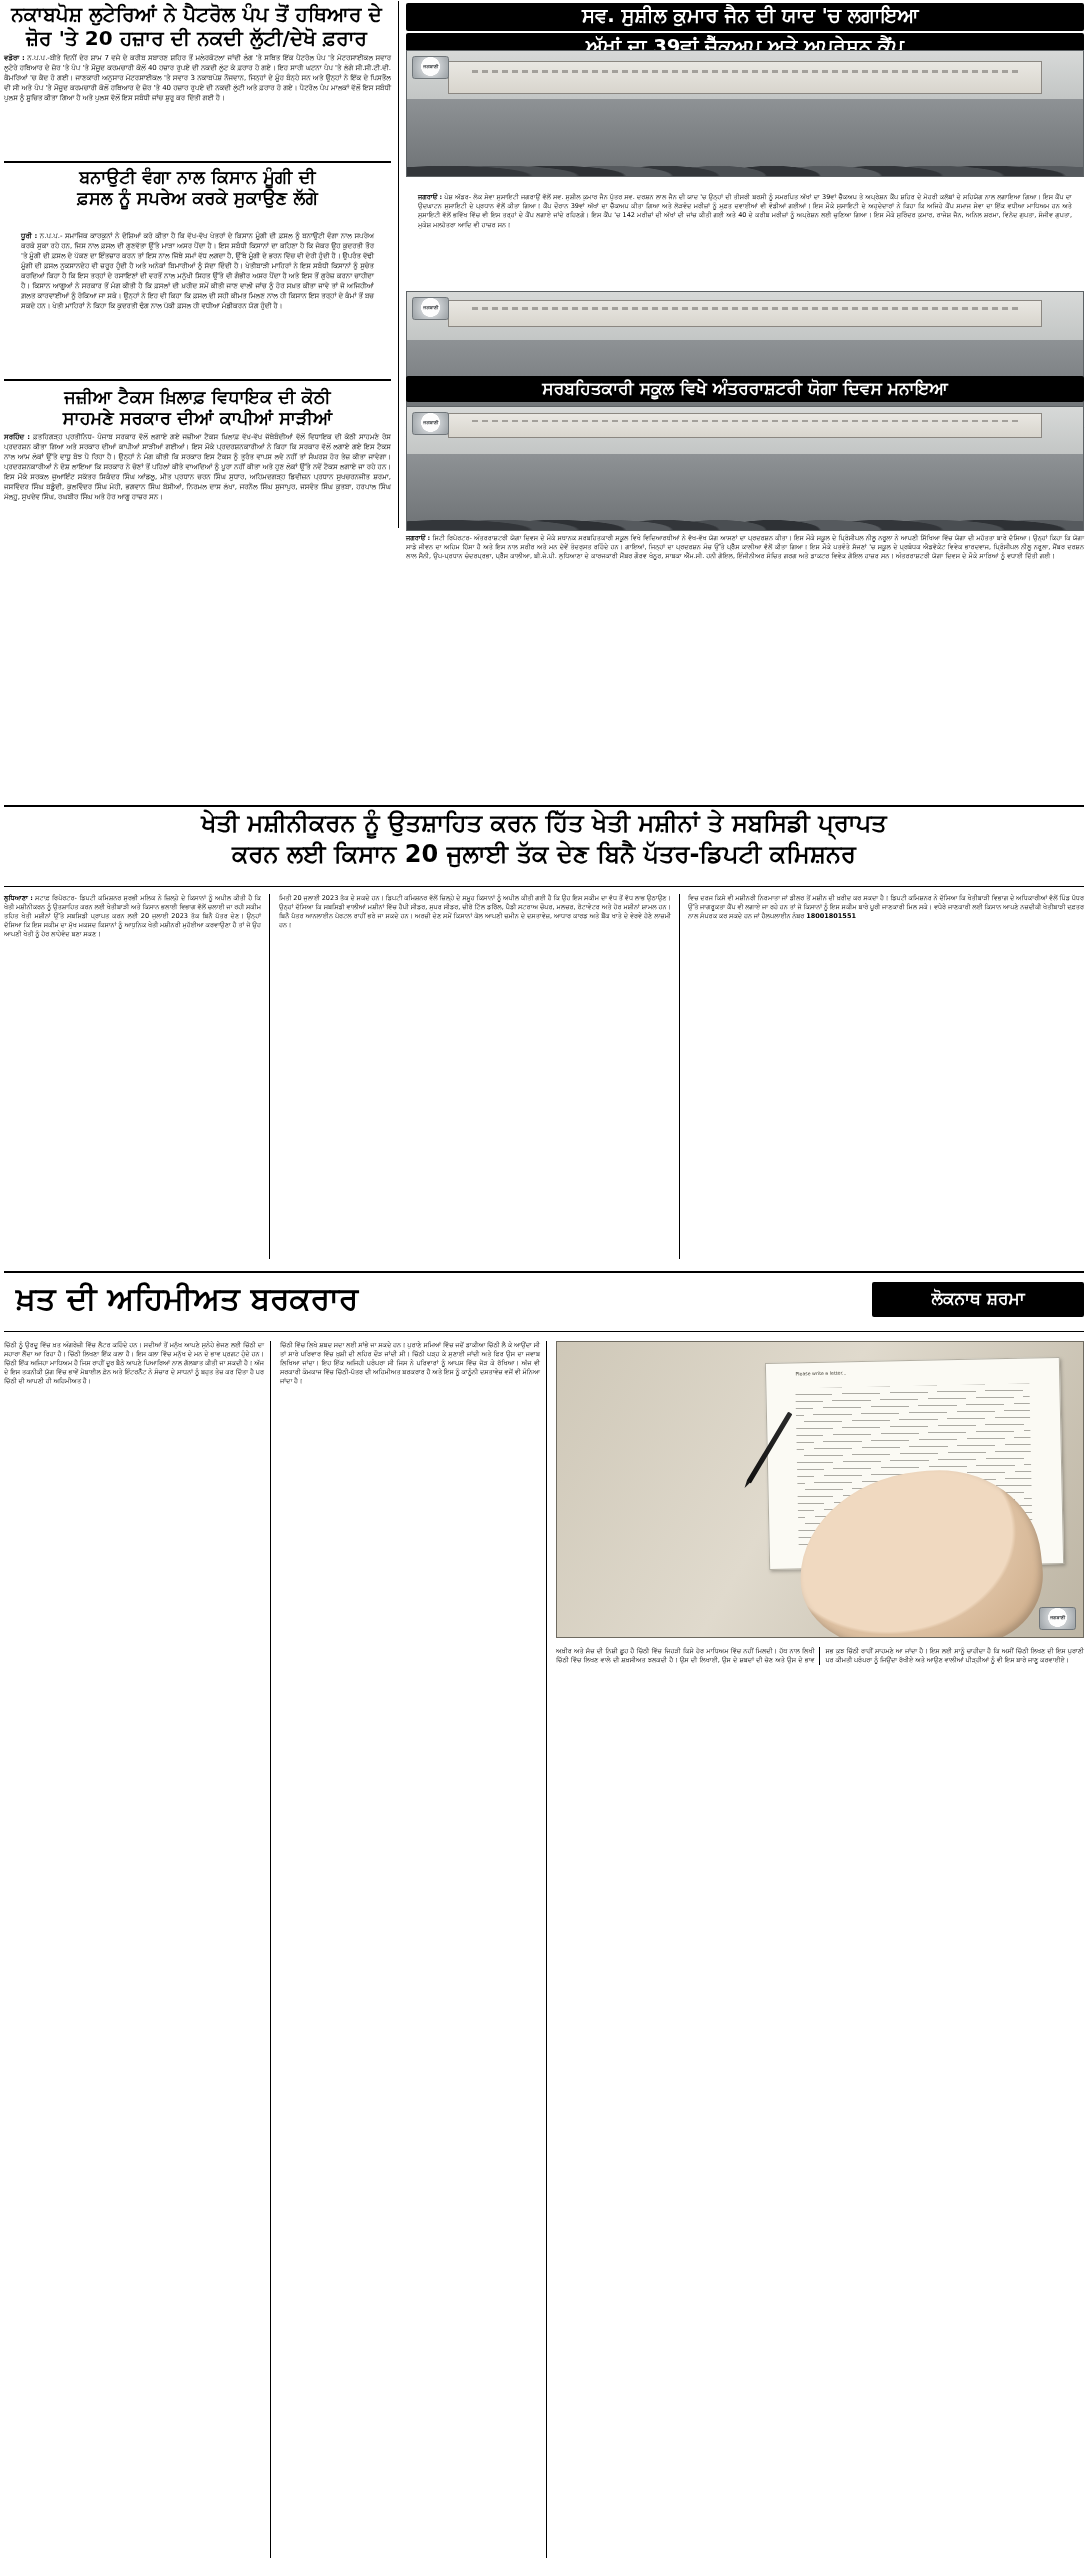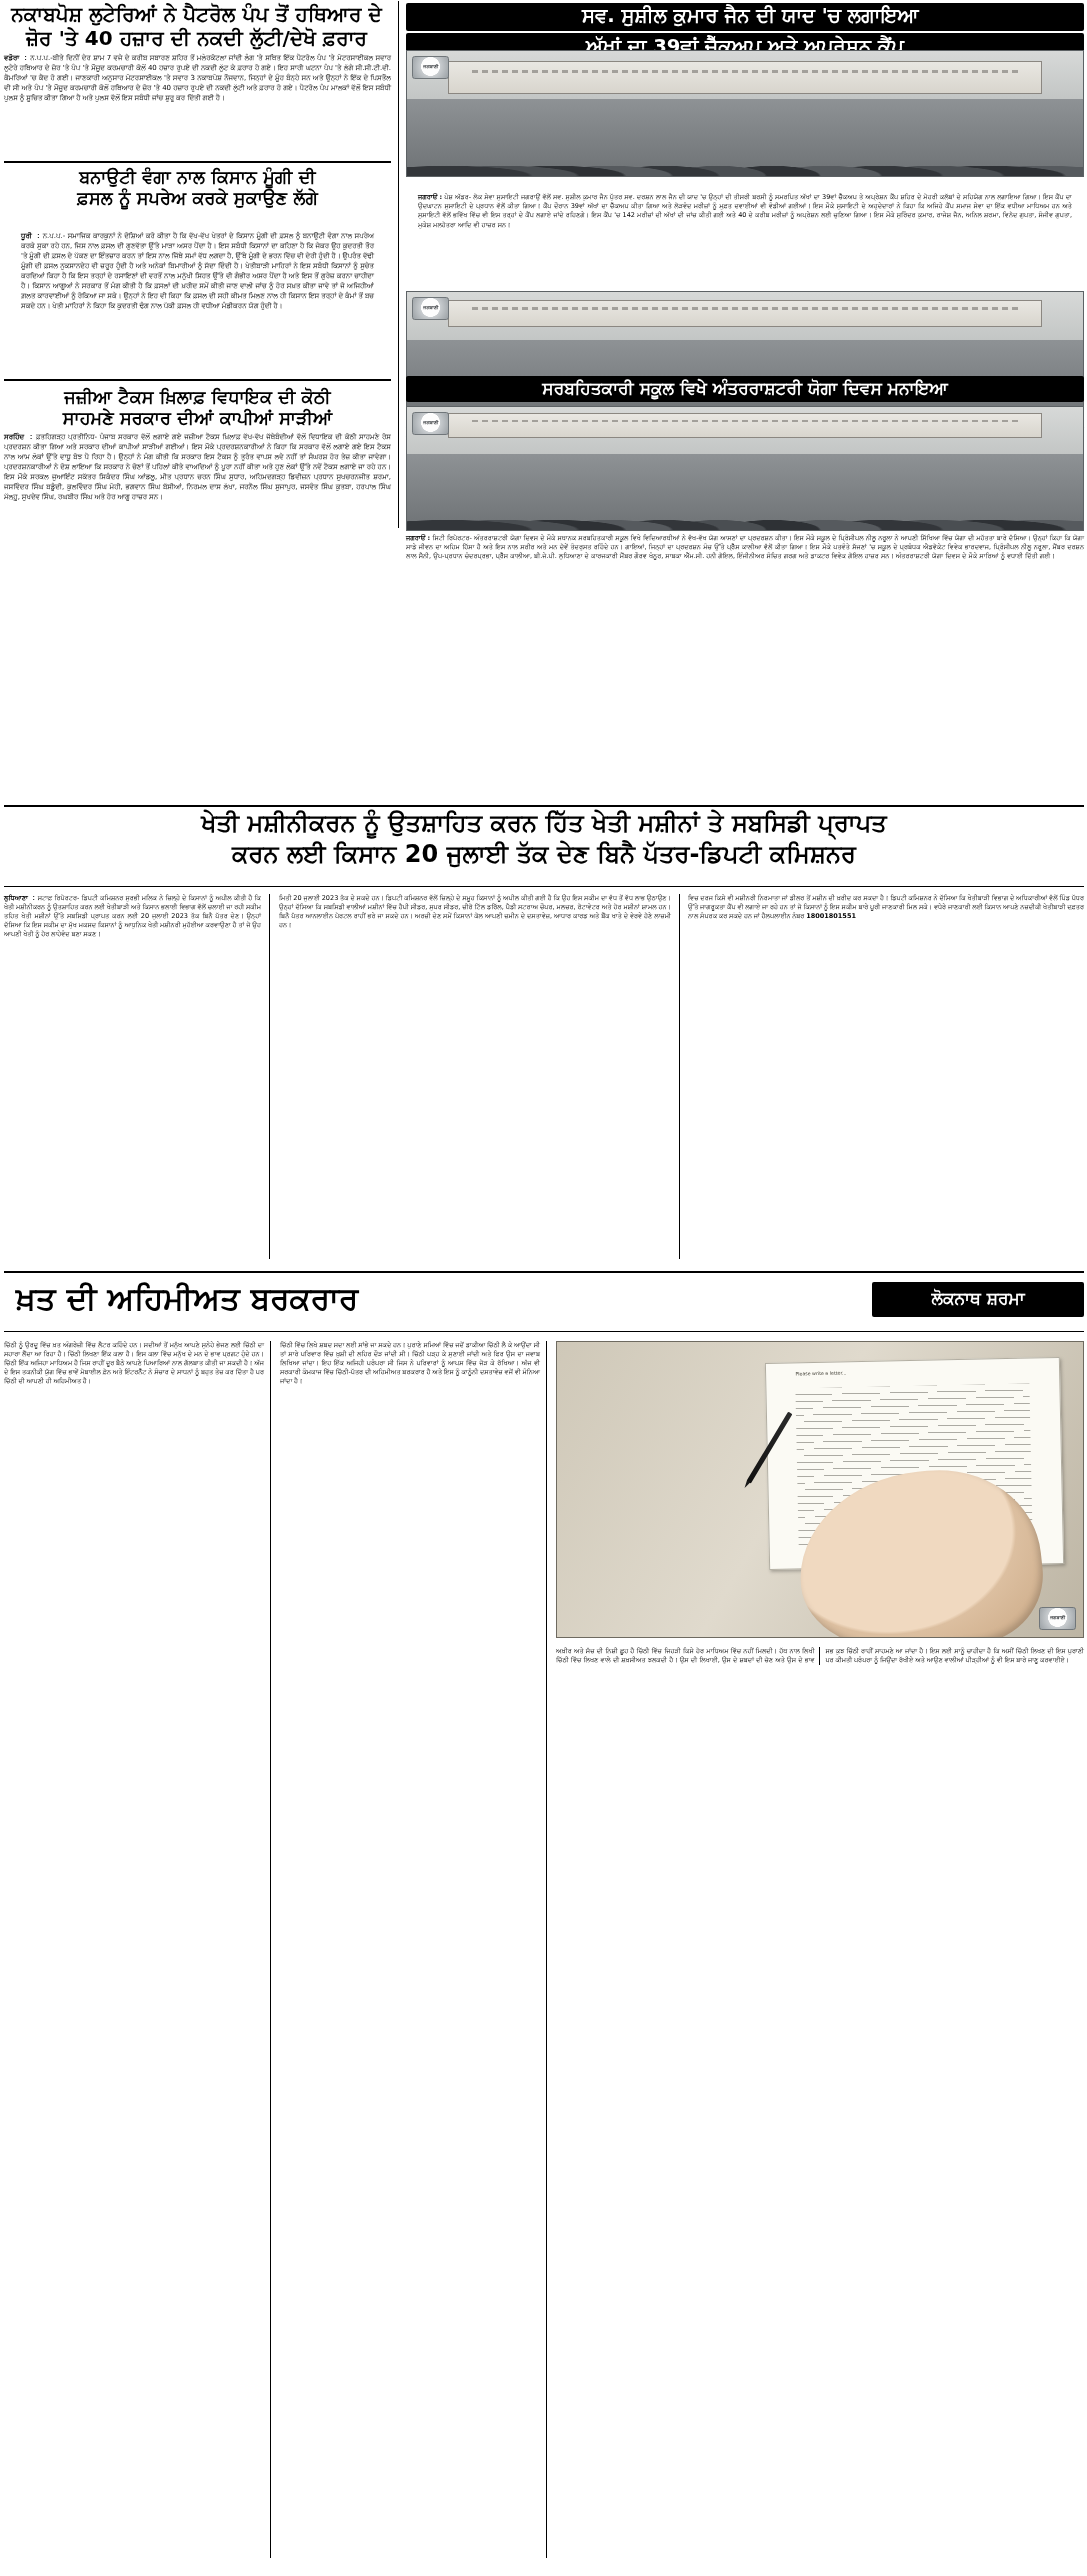--- a/index.html
+++ b/index.html
@@ -160,34 +160,34 @@
   }
   .letter-photo .pen:after {
     content:""; position:absolute; left:0; bottom:-7.4px;
     border-left:2.4px solid transparent; border-right:2.4px solid transparent;
     border-top:8px solid #1a1a1a;
   }
   .letter-photo .bg {
     position: absolute; inset: 0;
     background: linear-gradient(120deg,#cfc8b8 0%, #e0dacd 45%, #bdb5a4 100%);
   }
-  .dateline { font-weight: bold; font-family: Liberation Mono, monospace; }
+  .dateline { font-weight: bold; }
 
   .headline-band {
     display: flex; align-items: center; justify-content: center;
   }
 </style>
 </head>
 <body>
 
 <div class="page">
 
   <div class="col" style="left:4px; top:4px; width:385px;">
     <div class="hl" style="font-size:20px;">ਨਕਾਬਪੋਸ਼ ਲੁਟੇਰਿਆਂ ਨੇ ਪੈਟਰੋਲ ਪੰਪ ਤੋਂ ਹਥਿਆਰ ਦੇ</div>
-    <div class="hl" style="font-size:20px; margin-top:2.7px;">ਜ਼ੋਰ 'ਤੇ 40 ਹਜ਼ਾਰ ਦੀ ਨਕਦੀ ਲੁੱਟੀ/ਦੇਖੋ ਫ਼ਰਾਰ</div>
+    <div class="hl" style="font-size:20px; margin-top:2.7px;">ਜ਼ੋਰ 'ਤੇ 20 ਹਜ਼ਾਰ ਦੀ ਨਕਦੀ ਲੁੱਟੀ/ਦੇਖੋ ਫ਼ਰਾਰ</div>
   </div>
 
   <div class="col" style="left:406px; top:2.7px; width:678px;">
     <div class="hl-inv" style="font-size:19.6px;padding-left:16px;">ਸਵ. ਸੁਸ਼ੀਲ ਕੁਮਾਰ ਜੈਨ ਦੀ ਯਾਦ 'ਚ ਲਗਾਇਆ</div>
     <div class="hl-inv" style="font-size:19.6px; margin-top:2px;">ਅੱਖਾਂ ਦਾ 39ਵਾਂ ਚੈੱਕਅਪ ਅਤੇ ਅਪ੍ਰੇਸ਼ਨ ਕੈਂਪ</div>
   </div>
 
   <div class="col vrule" style="left:398px; top:1.4px; width:0.7px; height:527px;"></div>
 
   <div class="col" style="left:4px; top:54px; width:387px;">

